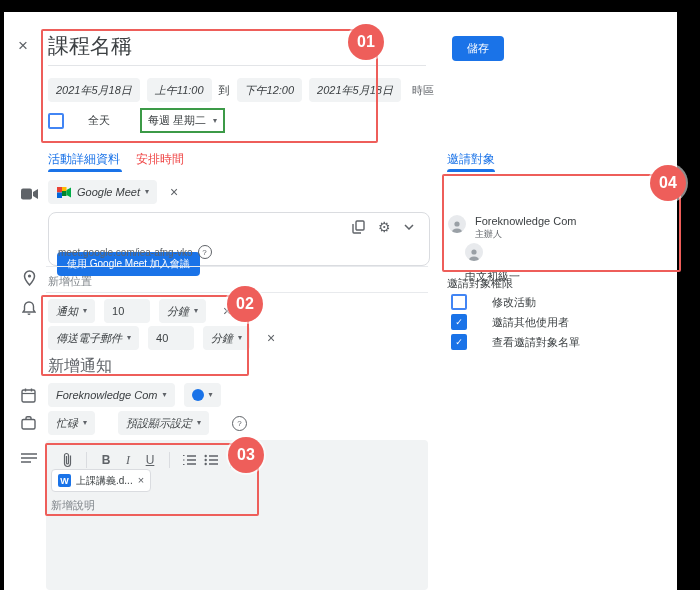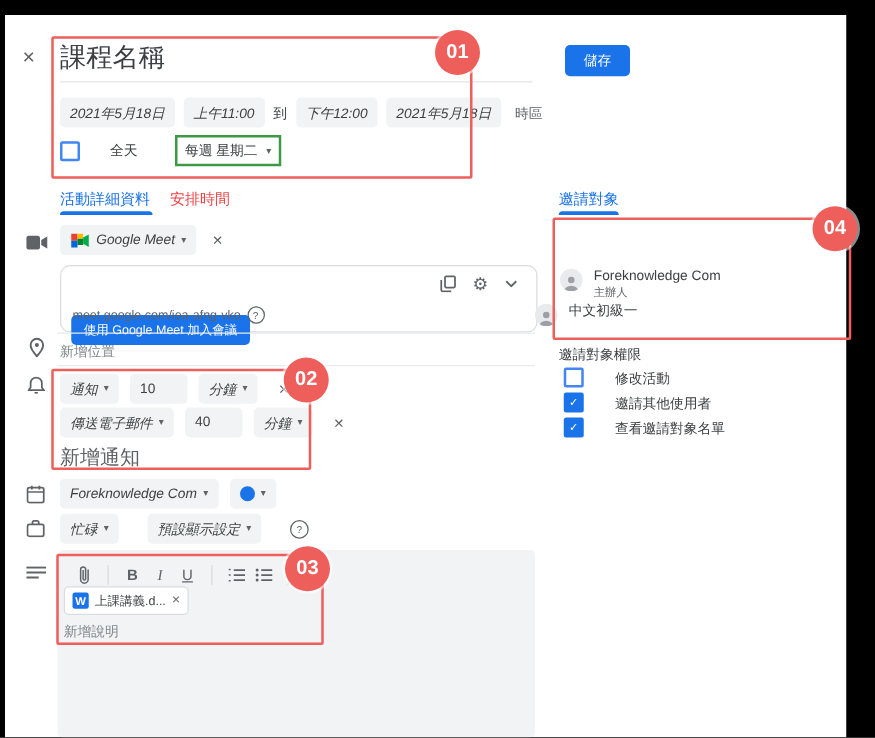--- a/index.html
+++ b/index.html
@@ -288,21 +288,21 @@
         <svg width="14" height="14" viewBox="0 0 14 14">
             <circle cx="7" cy="5" r="2.6" fill="#9aa0a6"></circle>
             <path d="M1.5 14a5.5 4.5 0 0 1 11 0z" fill="#9aa0a6"></path>
           </svg>
       </span>
       <span>
         <div class="g-name">Foreknowledge Com</div>
         <div class="g-role">主辦人</div>
       </span>
     </div>
-    <div class="abs guest" style="left:424px;top:231px;">
+    <div class="abs guest" style="left:461px;top:231px;flex-direction:column;">
       <span class="g-avatar">
         <svg width="14" height="14" viewBox="0 0 14 14">
             <circle cx="7" cy="5" r="2.6" fill="#9aa0a6"></circle>
             <path d="M1.5 14a5.5 4.5 0 0 1 11 0z" fill="#9aa0a6"></path>
           </svg>
       </span>
       <span>
         <div class="g-name">中文初級一</div>
       </span>
     </div>

